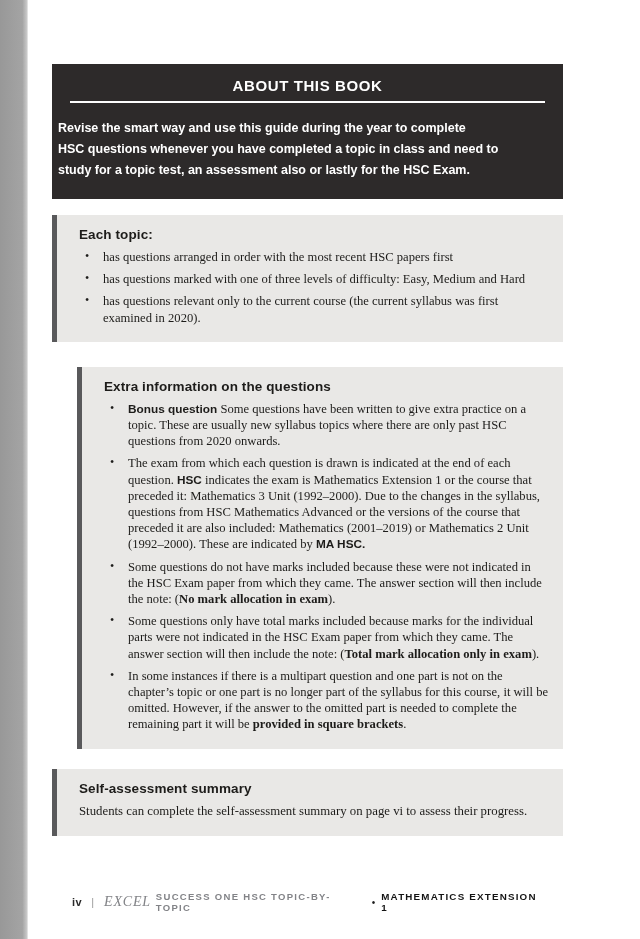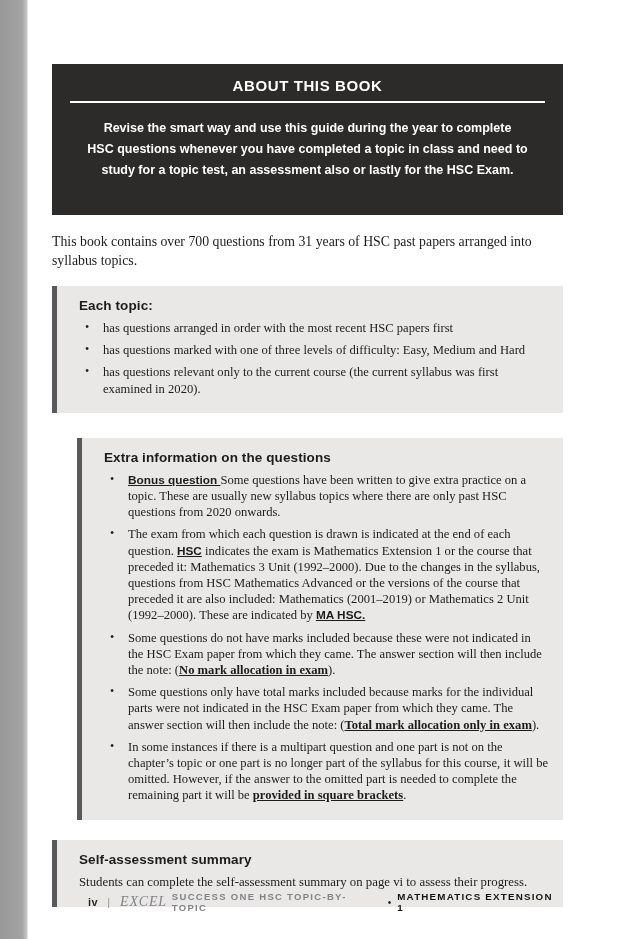--- a/index.html
+++ b/index.html
@@ -26,28 +26,28 @@
     position:absolute;left:0;top:0;width:28px;height:939px;
     background:linear-gradient(to right,#989898 0%,#a4a4a4 80%,#c9c9c9 96%,#f2f2f2 100%);
   }
   .content{position:absolute;left:52px;top:0;width:511px;}
 
   
   .banner{
     margin-top:64px;
     background:var(--banner_bg);
     color:var(--banner_text);
-    padding:13px 6px 34px 6px;
+    padding:13px 6px 18px 6px;
     font-family:"Liberation Sans", sans-serif;
   }
   .banner-title{
     text-align:center;font-weight:bold;font-size:15px;letter-spacing:.6px;
   }
   .banner-rule{height:2px;background:#fdfdfd;margin:7px 12px 15px 12px;}
-  .banner-lines{text-align:center;font-weight:bold;font-size:12.5px;line-height:21px;}
+  .banner-lines{font-weight:bold;font-size:12.5px;line-height:21px;}
   .banner-lines div{white-space:nowrap;}
 
   
   .lead{
     margin-top:17px;
     font-size:13.8px;line-height:19px;max-width:512px;
   }
 
   
   .panel{
@@ -61,31 +61,31 @@
     margin-bottom:7px;
   }
   .panel ul{list-style:none;}
   .panel .bullet{
     position:relative;padding-left:24px;margin-bottom:6px;
     font-size:12.6px;line-height:16.2px;
   }
   .panel .marker{
     position:absolute;left:6px;top:-1px;font-size:12px;
   }
-  .seg.b{font-weight:bold;text-decoration:underline;}
+  .seg.b{font-weight:bold;}
   .seg.sans{font-family:"Liberation Sans", sans-serif;font-size:11.8px;}
   .panel .body-text{font-size:12.8px;line-height:17px;margin-bottom:6px;}
 
   .panel-1{margin-top:16px;}
   .panel-2{margin-top:25px;margin-left:25px;}
   .panel-3{margin-top:20px;}
 
   
   .footer{
-    position:absolute;left:52px;top:891px;width:511px;
+    position:absolute;left:36px;top:891px;width:511px;
     display:flex;align-items:center;
     font-family:"Liberation Sans", sans-serif;
     padding-left:36px;
   }
   .pagenum{font-weight:bold;font-size:11px;color:#2a2a2a;letter-spacing:.5px;}
   .fbar{color:#9b9b9b;font-size:11px;margin:0 10px 0 9px;font-weight:400;}
   .fbrand{
     font-family:"Liberation Serif", serif;font-style:italic;
     color:var(--muted);font-size:14px;letter-spacing:.8px;margin-right:5px;
   }
@@ -104,21 +104,20 @@
     <div class="banner">
       <div class="banner-title">ABOUT THIS BOOK</div>
       <div class="banner-rule"></div>
       <div class="banner-lines">
         <div>Revise the smart way and use this guide during the year to complete</div>
         <div>HSC questions whenever you have completed a topic in class and need to</div>
         <div>study for a topic test, an assessment also or lastly for the HSC Exam.</div>
       </div>
     </div>
 
-    <p class="lead">This book contains over 700 questions from 31 years of HSC past papers arranged into syllabus topics.</p>
 
     <section class="panel panel-1">
       <h2>Each topic:</h2>
       <ul>
           <li class="bullet"><span class="marker">•</span><span class="btext"><span class="seg">has questions arranged in order with the most recent HSC papers first</span></span></li>
           <li class="bullet"><span class="marker">•</span><span class="btext"><span class="seg">has questions marked with one of three levels of difficulty: Easy, Medium and Hard</span></span></li>
           <li class="bullet"><span class="marker">•</span><span class="btext"><span class="seg">has questions relevant only to the current course (the current syllabus was first examined in 2020).</span></span></li>
         </ul>
     </section>
 

